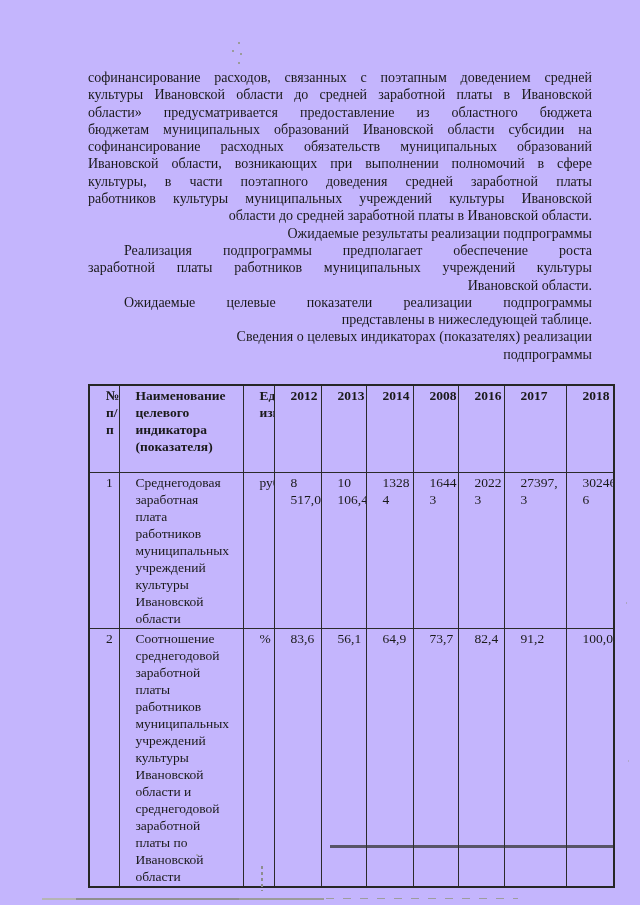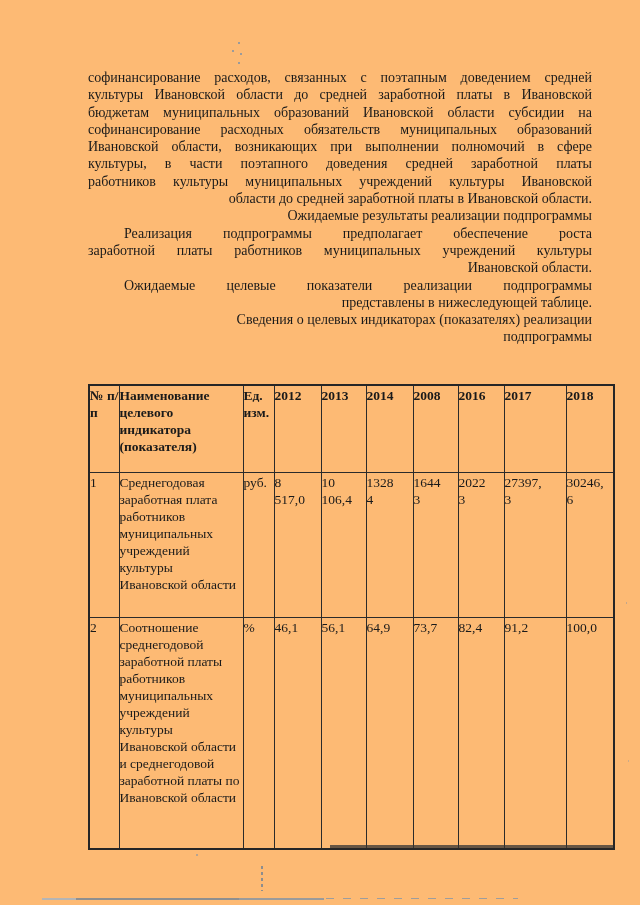--- a/index.html
+++ b/index.html
@@ -4,21 +4,21 @@
 <style>
   html,body{margin:0;padding:0;}
   body{
     width:640px;height:905px;
     background:#ffffff;
     font-family:"Liberation Serif","DejaVu Serif",serif;
     color:#1a1a1a;
     position:relative;
     overflow:hidden;
   }
-  .page{position:absolute;inset:0;background:#fdba74;}
+  .page{position:absolute;inset:0;background:#c4b5fd;}
 
   
   .text-block{
     position:absolute;left:88px;top:69px;width:504px;
     font-size:14px;
   }
   .para{margin:0;padding:0;}
   .para.bold .tline{font-weight:normal;}
   .tline{
     display:block;
@@ -41,21 +41,21 @@
     position:absolute;left:88px;top:384px;
     border-collapse:collapse;
     table-layout:fixed;
     width:525px;
     font-size:13.5px;
     line-height:17px;
   }
   .indicators-table td,.indicators-table th{
     border:1px solid #2b2b2b;
     vertical-align:top;
-    padding:1px 0;
+    padding:1px 16px;
     overflow:hidden;
     font-weight:normal;
     text-align:left;
   }
   .indicators-table{border:2px solid #262626;}
   .indicators-table th{font-weight:bold;}
   .th-year,.td-value{text-align:center;}
   .td-value{white-space:pre-line;}
   .td-unit,.th-unit{text-align:left;padding-left:2px;padding-right:1px;}
   .td-num{padding-left:4px;}
@@ -95,20 +95,21 @@
 </style>
 </head>
 <body>
 
 <div class="page">
 
   <div class="text-block">
       <div class="para">
         <div class="tline fill">софинансирование расходов, связанных с поэтапным доведением средней</div>
         <div class="tline fill">культуры Ивановской области до средней заработной платы в Ивановской</div>
+        <div class="tline fill">области» предусматривается предоставление из областного бюджета</div>
         <div class="tline fill">бюджетам муниципальных образований Ивановской области субсидии на</div>
         <div class="tline fill">софинансирование расходных обязательств муниципальных образований</div>
         <div class="tline fill">Ивановской области, возникающих при выполнении полномочий в сфере</div>
         <div class="tline fill">культуры, в части поэтапного доведения средней заработной платы</div>
         <div class="tline fill">работников культуры муниципальных учреждений культуры Ивановской</div>
         <div class="tline">области до средней заработной платы в Ивановской области.</div>
       </div>
       <div class="para bold">
         <div class="tline indent">Ожидаемые результаты реализации подпрограммы</div>
       </div>
@@ -169,21 +170,21 @@
 3</td>
           <td class="td-value">27397,
 3</td>
           <td class="td-value">30246,
 6</td>
         </tr>
         <tr class="r1">
           <td class="td-num">2</td>
           <td class="td-name">Соотношение среднегодовой заработной платы работников муниципальных учреждений культуры Ивановской области и среднегодовой заработной платы по Ивановской области</td>
           <td class="td-unit">%</td>
-          <td class="td-value">46,1</td>
+          <td class="td-value">83,6</td>
           <td class="td-value">56,1</td>
           <td class="td-value">64,9</td>
           <td class="td-value">73,7</td>
           <td class="td-value">82,4</td>
           <td class="td-value">91,2</td>
           <td class="td-value">100,0</td>
         </tr>
       </tbody>
   </table>
 

